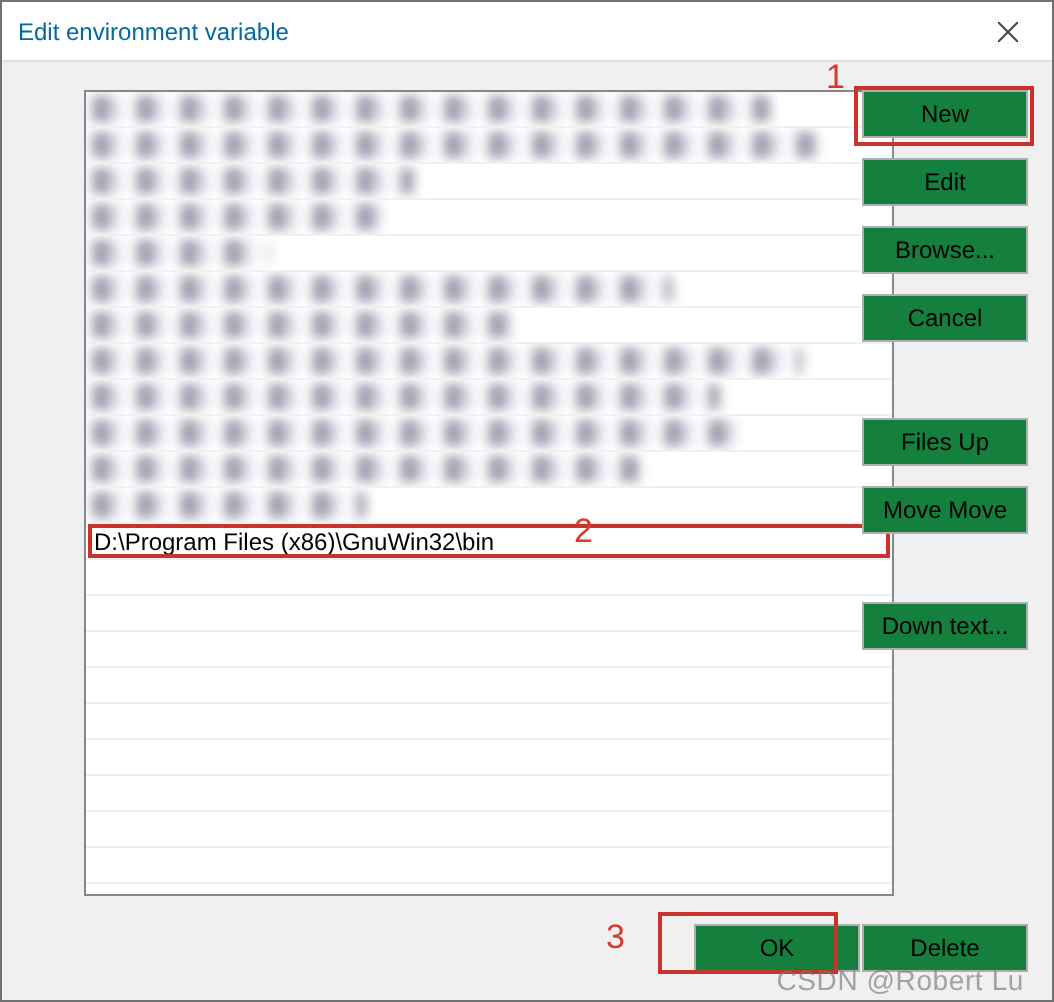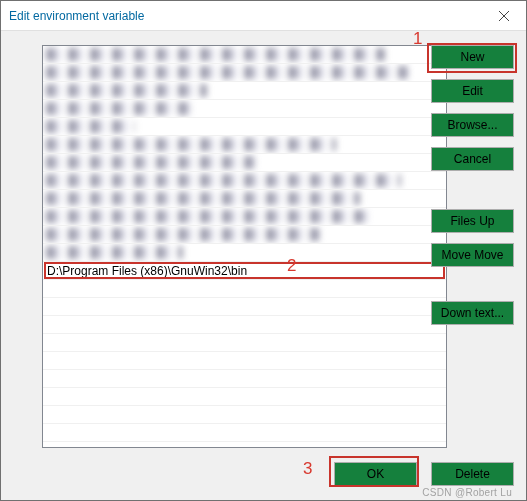--- a/index.html
+++ b/index.html
@@ -99,21 +99,21 @@
     text-align: center;
     padding: 0;
   }
   .gap-small { height: 28px; }
   .gap-med { height: 24px; }
 
   .bottom-btns {
     position: absolute;
     right: 12px; bottom: 14px;
     display: flex;
-    gap: 14px;
+    gap: 1px;
     margin-top: 28px;
   }
 
   
   .annot-num {
     position: absolute;
     color: #d8392f;
     font-size: 17px;
     font-family: "Segoe UI", sans-serif;
   }
@@ -121,21 +121,21 @@
     position: absolute;
     border: 2px solid #c8342c;
     pointer-events: none;
   }
 
   
   .watermark {
     position: absolute;
     right: 14px; bottom: 2px;
     color: rgba(120,120,120,.65);
-    font-size: 10px;
+    font-size: 14px;
     letter-spacing: .3px;
     pointer-events: none;
     margin-left: 47px;
   }
 </style>
 </head>
 <body>
 
 <div class="window">
 

